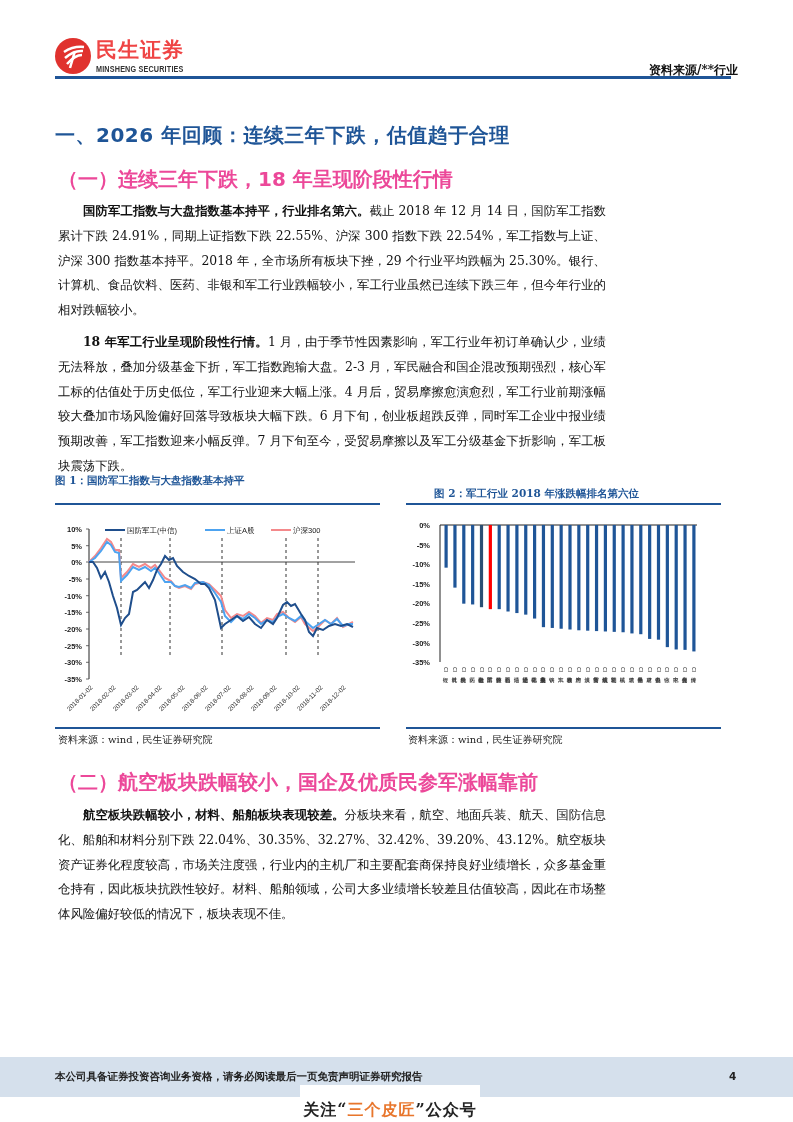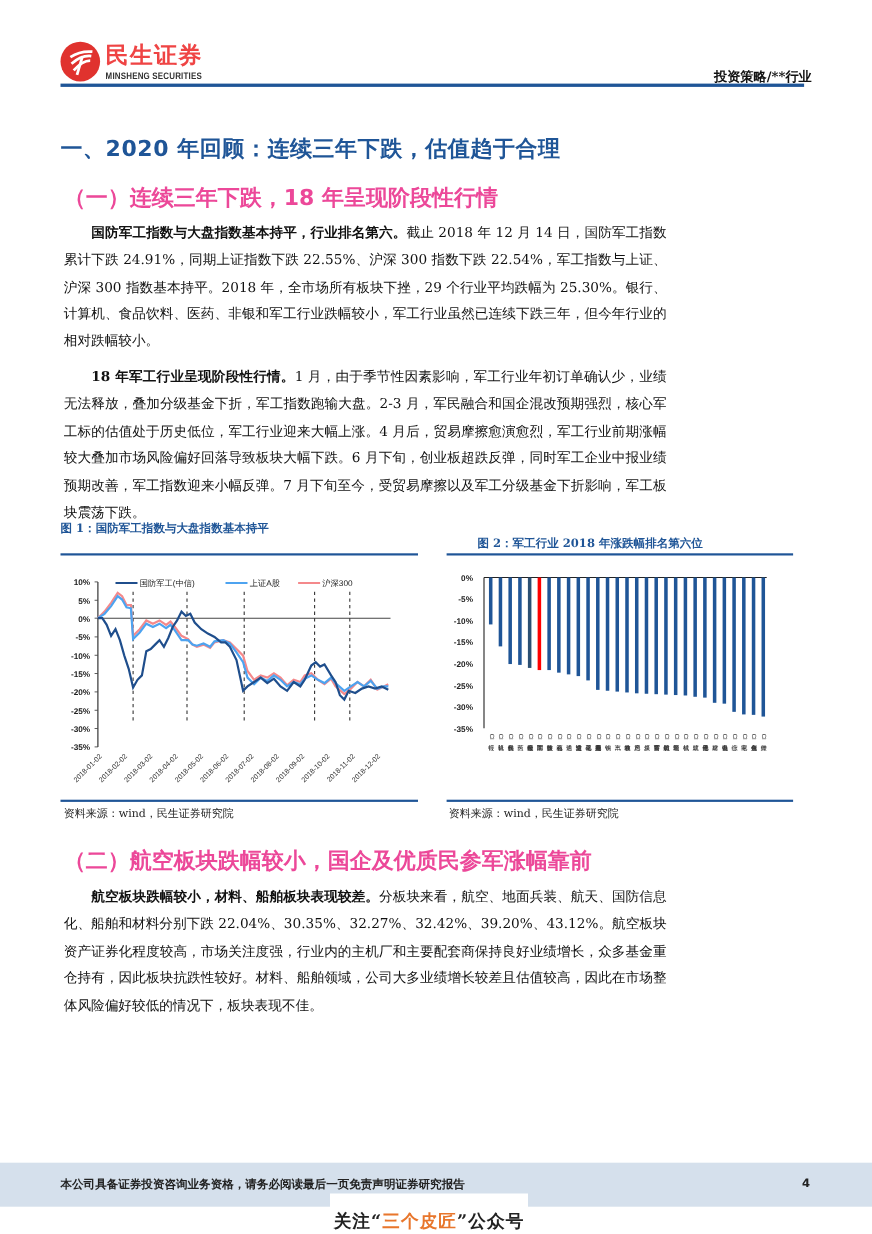--- a/index.html
+++ b/index.html
@@ -39,24 +39,24 @@
     <svg width="36" height="36" viewBox="0 0 36 36">
       <path d="M9 14 Q18 8 29 9" stroke="#fff" stroke-width="2.5" fill="none"></path>
       <path d="M10 20 Q19 12 28 13" stroke="#fff" stroke-width="2.5" fill="none"></path>
       <path d="M12 26 Q20 17 27 17" stroke="#fff" stroke-width="2.5" fill="none"></path>
       <path d="M20 13 L15 30" stroke="#fff" stroke-width="2.5"></path>
     </svg>
   </div>
   <div class="logo-cn">民生证券</div>
   <div class="logo-en">MINSHENG SECURITIES</div>
 </div>
-<div class="abs header-tag">投资策略/**行业</div>
+<div class="abs header-tag">资料来源/**行业</div>
 <div class="abs header-rule"></div>
 
-<div class="abs h1">一、2020 年回顾：连续三年下跌，估值趋于合理</div>
+<div class="abs h1">一、2026 年回顾：连续三年下跌，估值趋于合理</div>
 <div class="abs h2">（一）连续三年下跌，18 年呈现阶段性行情</div>
 
 <div class="abs para" style="top:199px;">
   <span class="ind"></span><span class="lead">国防军工指数与大盘指数基本持平，行业排名第六。</span><span>截止 2018 年 12 月 14 日，国防军工指数累计下跌 24.91%，同期上证指数下跌 22.55%、沪深 300 指数下跌 22.54%，军工指数与上证、沪深 300 指数基本持平。2018 年，全市场所有板块下挫，29 个行业平均跌幅为 25.30%。银行、计算机、食品饮料、医药、非银和军工行业跌幅较小，军工行业虽然已连续下跌三年，但今年行业的相对跌幅较小。</span>
 </div>
 
 <div class="abs para" style="top:330px;">
   <span class="ind"></span><span class="lead">18 年军工行业呈现阶段性行情。</span><span>1 月，由于季节性因素影响，军工行业年初订单确认少，业绩无法释放，叠加分级基金下折，军工指数跑输大盘。2-3 月，军民融合和国企混改预期强烈，核心军工标的估值处于历史低位，军工行业迎来大幅上涨。4 月后，贸易摩擦愈演愈烈，军工行业前期涨幅较大叠加市场风险偏好回落导致板块大幅下跌。6 月下旬，创业板超跌反弹，同时军工企业中报业绩预期改善，军工指数迎来小幅反弹。7 月下旬至今，受贸易摩擦以及军工分级基金下折影响，军工板块震荡下跌。</span>
 </div>
 

